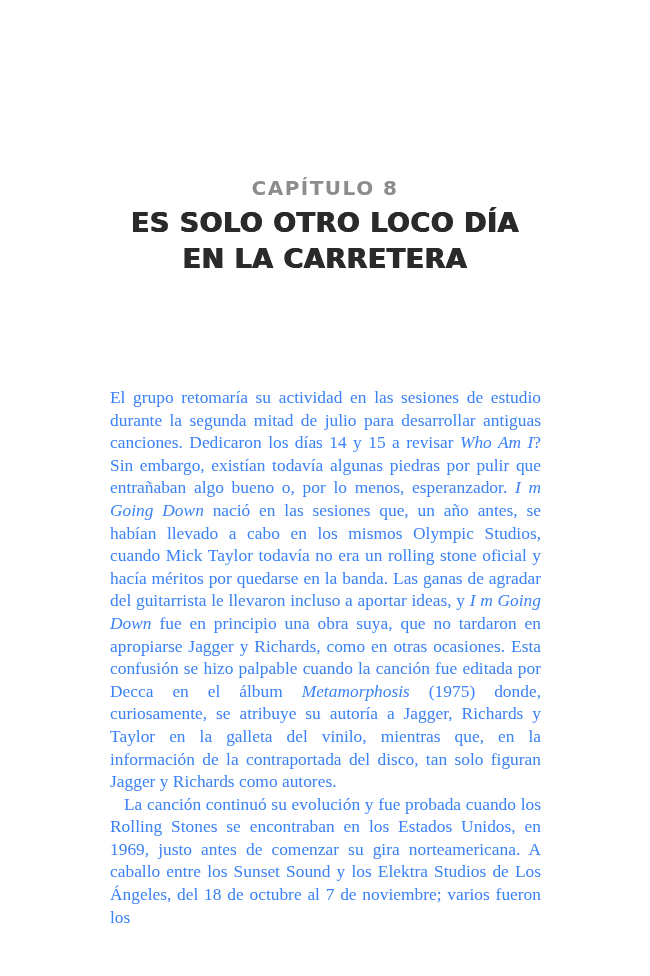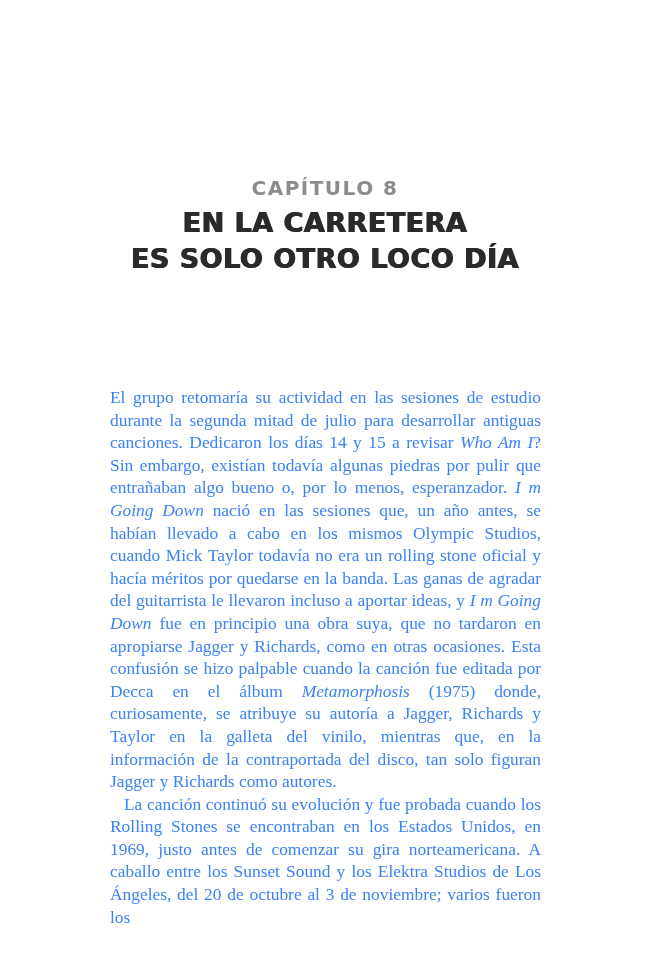--- a/index.html
+++ b/index.html
@@ -64,22 +64,22 @@
     .body-text em { font-style: italic; }
   </style>
 </head>
 <body>
 
 <div class="page">
 
   <div class="chapter-label">CAPÍTULO 8</div>
 
   <div class="chapter-title">
+    <span>ES SOLO OTRO LOCO DÍA</span>
     <span>EN LA CARRETERA</span>
-    <span>ES SOLO OTRO LOCO DÍA</span>
   </div>
 
   <div class="body-text">
     <p><span>El grupo retomaría su actividad en las sesiones de estudio durante la segunda mitad de julio para desarrollar antiguas canciones. Dedicaron los días 14 y 15 a revisar </span><em>Who Am I</em><span>? Sin embargo, existían todavía algunas piedras por pulir que entrañaban algo bueno o, por lo menos, esperanzador. </span><em>I m Going Down</em><span> nació en las sesiones que, un año antes, se habían llevado a cabo en los mismos Olympic Studios, cuando Mick Taylor todavía no era un rolling stone oficial y hacía méritos por quedarse en la banda. Las ganas de agradar del guitarrista le llevaron incluso a aportar ideas, y </span><em>I m Going Down</em><span> fue en principio una obra suya, que no tardaron en apropiarse Jagger y Richards, como en otras ocasiones. Esta confusión se hizo palpable cuando la canción fue editada por Decca en el álbum </span><em>Metamorphosis</em><span> (1975) donde, curiosamente, se atribuye su autoría a Jagger, Richards y Taylor en la galleta del vinilo, mientras que, en la información de la contraportada del disco, tan solo figuran Jagger y Richards como autores.</span></p>
-    <p class="indent"><span>La canción continuó su evolución y fue probada cuando los Rolling Stones se encontraban en los Estados Unidos, en 1969, justo antes de comenzar su gira norteamericana. A caballo entre los Sunset Sound y los Elektra Studios de Los Ángeles, del 20 de octubre al 3 de noviembre; varios fueron los</span></p>
+    <p class="indent"><span>La canción continuó su evolución y fue probada cuando los Rolling Stones se encontraban en los Estados Unidos, en 1969, justo antes de comenzar su gira norteamericana. A caballo entre los Sunset Sound y los Elektra Studios de Los Ángeles, del 18 de octubre al 7 de noviembre; varios fueron los</span></p>
   </div>
 
 </div>
 
 </body></html>

